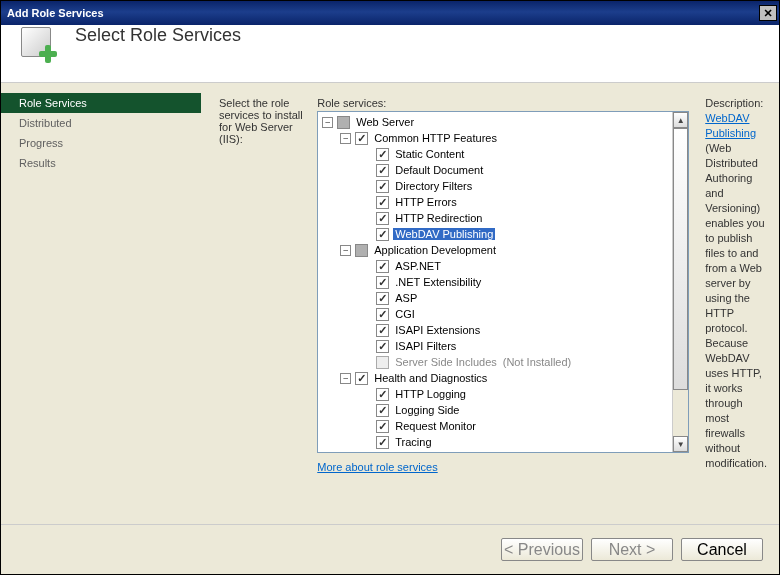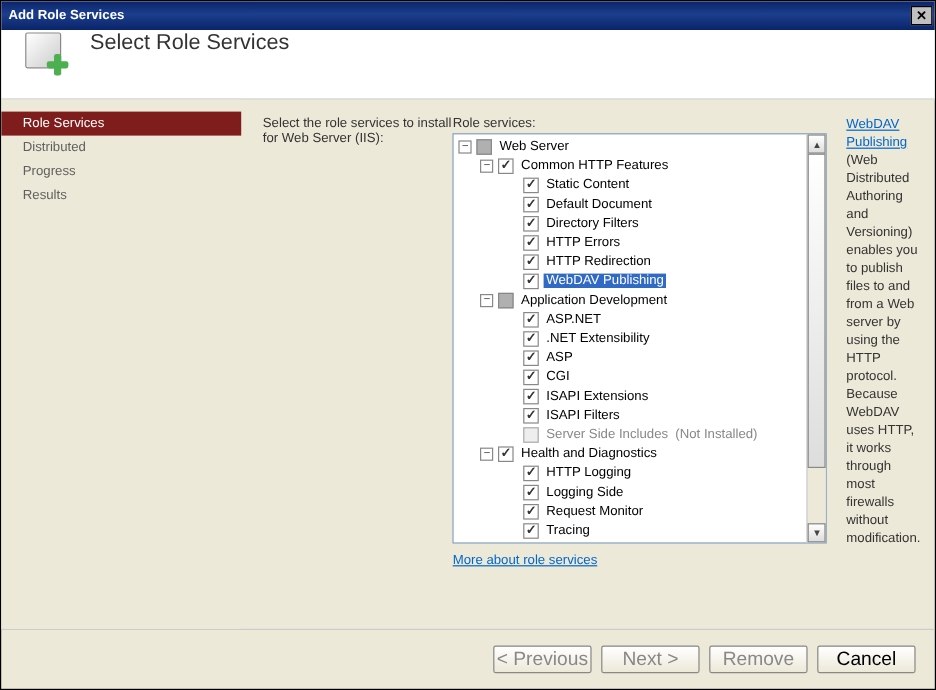--- a/index.html
+++ b/index.html
@@ -11,26 +11,26 @@
 .logo { width: 40px; height: 40px; position: relative; margin-right: 16px; }
 .logo-box { width: 30px; height: 30px; background: linear-gradient(135deg,#fff,#ccc); border: 1px solid #888; position: absolute; top: 2px; left: 2px; border-radius: 2px; }
 .logo-plus { position: absolute; bottom: 0; right: 0; width: 20px; height: 20px; }
 .logo-plus::before, .logo-plus::after { content: ""; position: absolute; background: #4CAF50; border-radius: 2px; }
 .logo-plus::before { width: 18px; height: 6px; top: 6px; left: 0; }
 .logo-plus::after { width: 6px; height: 18px; top: 0; left: 6px; }
 .header-title { font-family: Tahoma, Arial; font-size: 18px; color: #333; font-weight: normal; }
 .main { display: flex; height: 441px; }
 .sidebar { width: 200px; background: #ece9d8; padding-top: 10px; }
 .nav-item { padding: 4px 18px; color: #606060; cursor: pointer; }
-.nav-item.active { background: #7f1d1d; color: #fff; }
+.nav-item.active { background: #14532d; color: #fff; }
 .content { flex: 1; padding: 14px 12px 6px 18px; display: flex; flex-direction: row; }
 .instr { color: #333; margin-bottom: 14px; }
 .row { display: flex; flex: 1; gap: 16px; min-height: 0; }
 .col { display: flex; flex-direction: column; }
-.col-tree { width: 312px; }
+.col-tree { width: 372px; }
 .col-desc { flex: 1; }
 .lbl { color: #333; margin-bottom: 2px; }
 .tree-wrap { height: 342px; border: 1px solid #7f9db9; background: #fff; position: relative; }
 .tree { position: absolute; inset: 0 16px 0 0; overflow: hidden; padding: 2px 0 0 4px; }
 .scrollbar { position: absolute; right: 0; top: 0; bottom: 0; width: 16px; background: #ece9d8; border-left: 1px solid #ccc; }
 .sb-btn { height: 16px; background: linear-gradient(#fff,#ddd); border: 1px solid #888; display: flex; align-items: center; justify-content: center; font-size: 8px; color: #444; }
 .sb-track { position: absolute; top: 16px; bottom: 16px; width: 100%; }
 .sb-thumb { position: absolute; top: 0; width: 100%; height: 85%; background: linear-gradient(#fff,#ddd); border: 1px solid #888; }
 .sb-btn.bot { position: absolute; bottom: 0; width: 100%; }
 .node { display: flex; align-items: center; height: 16px; white-space: nowrap; }
@@ -232,26 +232,26 @@
             <div class="sb-btn">▲</div>
             <div class="sb-track">
               <div class="sb-thumb"></div>
             </div>
             <div class="sb-btn bot">▼</div>
           </div>
         </div>
         <a class="more-link">More about role services</a>
       </div>
       <div class="col col-desc">
+        <div class="lbl">Description:</div>
         <div class="desc-text">
           <a class="desc-link">WebDAV Publishing</a><span> (Web Distributed Authoring and Versioning) enables you to publish files to and from a Web server by using the HTTP protocol. Because WebDAV uses HTTP, it works through most firewalls without modification.</span>
         </div>
       </div>
     </div>
   </div>
 </div>
 
 <div class="buttons">
   <button class="btn">&lt; Previous</button>
   <button class="btn">Next &gt;</button>
-  <button class="btn">Remove</button>
   <button class="btn enabled">Cancel</button>
 </div>
 
 </body></html>

